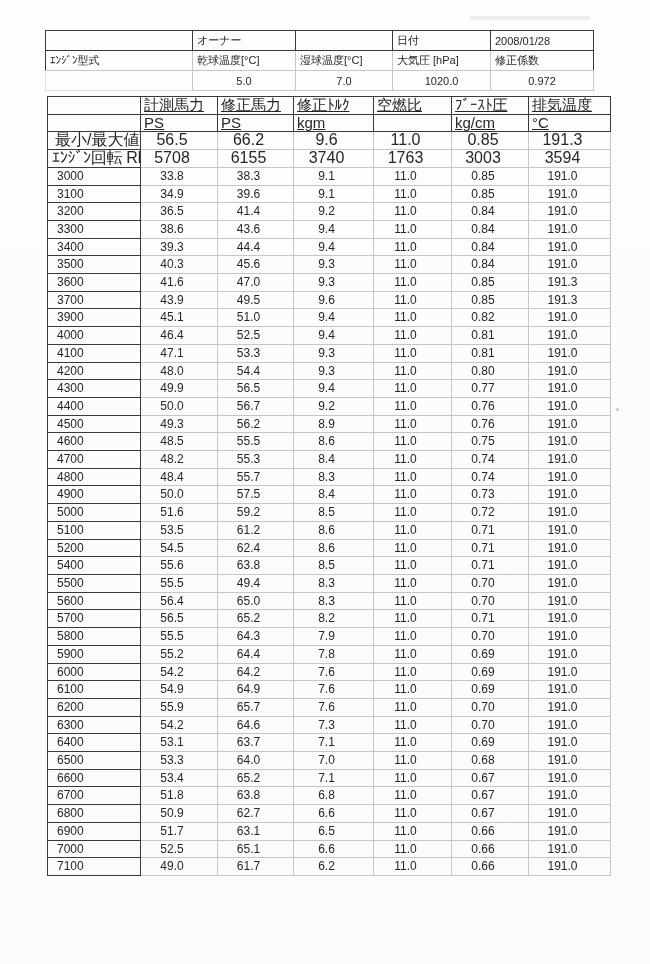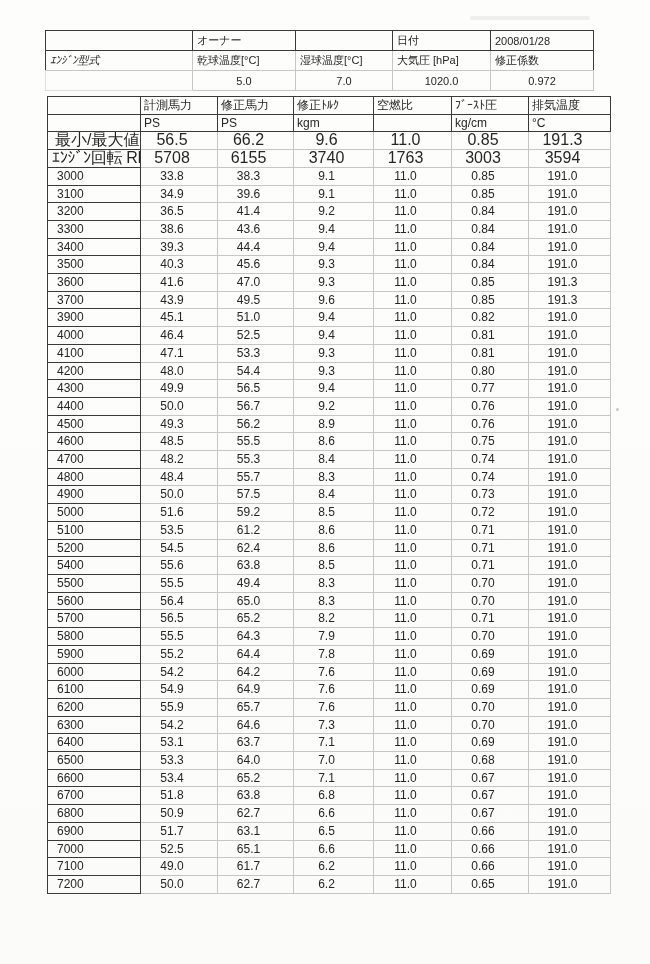--- a/index.html
+++ b/index.html
@@ -15,39 +15,39 @@
   td{overflow:hidden;white-space:nowrap;vertical-align:middle;}
 
   
   #info-table{position:absolute;left:45px;top:30px;width:548px;}
   #info-table td{
     height:19px;font-size:11px;padding:0 4px;
     border:1px solid #c6c6c6;text-align:left;
   }
   #info-table tr.info-row-0 td{border:1.4px solid #3a3a3a;}
   #info-table tr.info-row-1 td{border-top:1.4px solid #3a3a3a;}
-  #info-table tr.info-row-1 td:first-child{border-left:1.4px solid #3a3a3a;font-style:italic;}
+  #info-table tr.info-row-1 td:first-child{border-left:1.4px solid #3a3a3a;}
   #info-table tr.info-row-1 td:last-child{border-right:1.4px solid #3a3a3a;}
   #info-table tr.info-row-2 td{text-align:center;}
   #info-table tr.info-row-2 td:first-child{border-left-color:#dedede;border-bottom-color:#dedede;}
 
   
   #main-table{position:absolute;left:47px;top:96px;width:563px;}
   #main-table td{
     height:16.7px;font-size:12px;line-height:16.7px;
     border:1px solid #c6c6c6;text-align:center;padding:0 14px 0 0;
   }
   #main-table td.label-cell{
     text-align:left;padding:0 0 0 7px;
     border:1.4px solid #3a3a3a;
   }
   #main-table td.label-cell.rpm{padding-left:9px;}
   #main-table tr.hdr-row td{
     border:1.4px solid #3a3a3a;
-    text-align:left;padding:0 0 0 3px;font-size:12px;
+    text-align:left;padding:0 0 0 3px;font-size:15px;text-decoration:underline;
   }
   #main-table tr.sum-row td{font-size:16px;}
   #main-table td.lbl-small{font-size:11px;letter-spacing:-0.3px;padding-left:4px;margin-top:8px;}
 
   .scan-artifact-dot{
     position:absolute;left:616px;top:408px;width:3px;height:3px;
     background:#9a9a9a;border-radius:50%;opacity:.55;
   }
   .scan-smudge{
     position:absolute;left:470px;top:16px;width:120px;height:4px;
@@ -492,27 +492,18 @@
         </tr>
         <tr>
           <td class="label-cell rpm">7100</td>
           <td>49.0</td>
           <td>61.7</td>
           <td>6.2</td>
           <td>11.0</td>
           <td>0.66</td>
           <td>191.0</td>
         </tr>
-        <tr>
-          <td class="label-cell rpm">7200</td>
-          <td>50.0</td>
-          <td>62.7</td>
-          <td>6.2</td>
-          <td>11.0</td>
-          <td>0.65</td>
-          <td>191.0</td>
-        </tr>
       </tbody>
   </table>
 
   <div class="scan-artifact-dot"></div>
   <div class="scan-smudge"></div>
 </div>
 
 </body></html>

